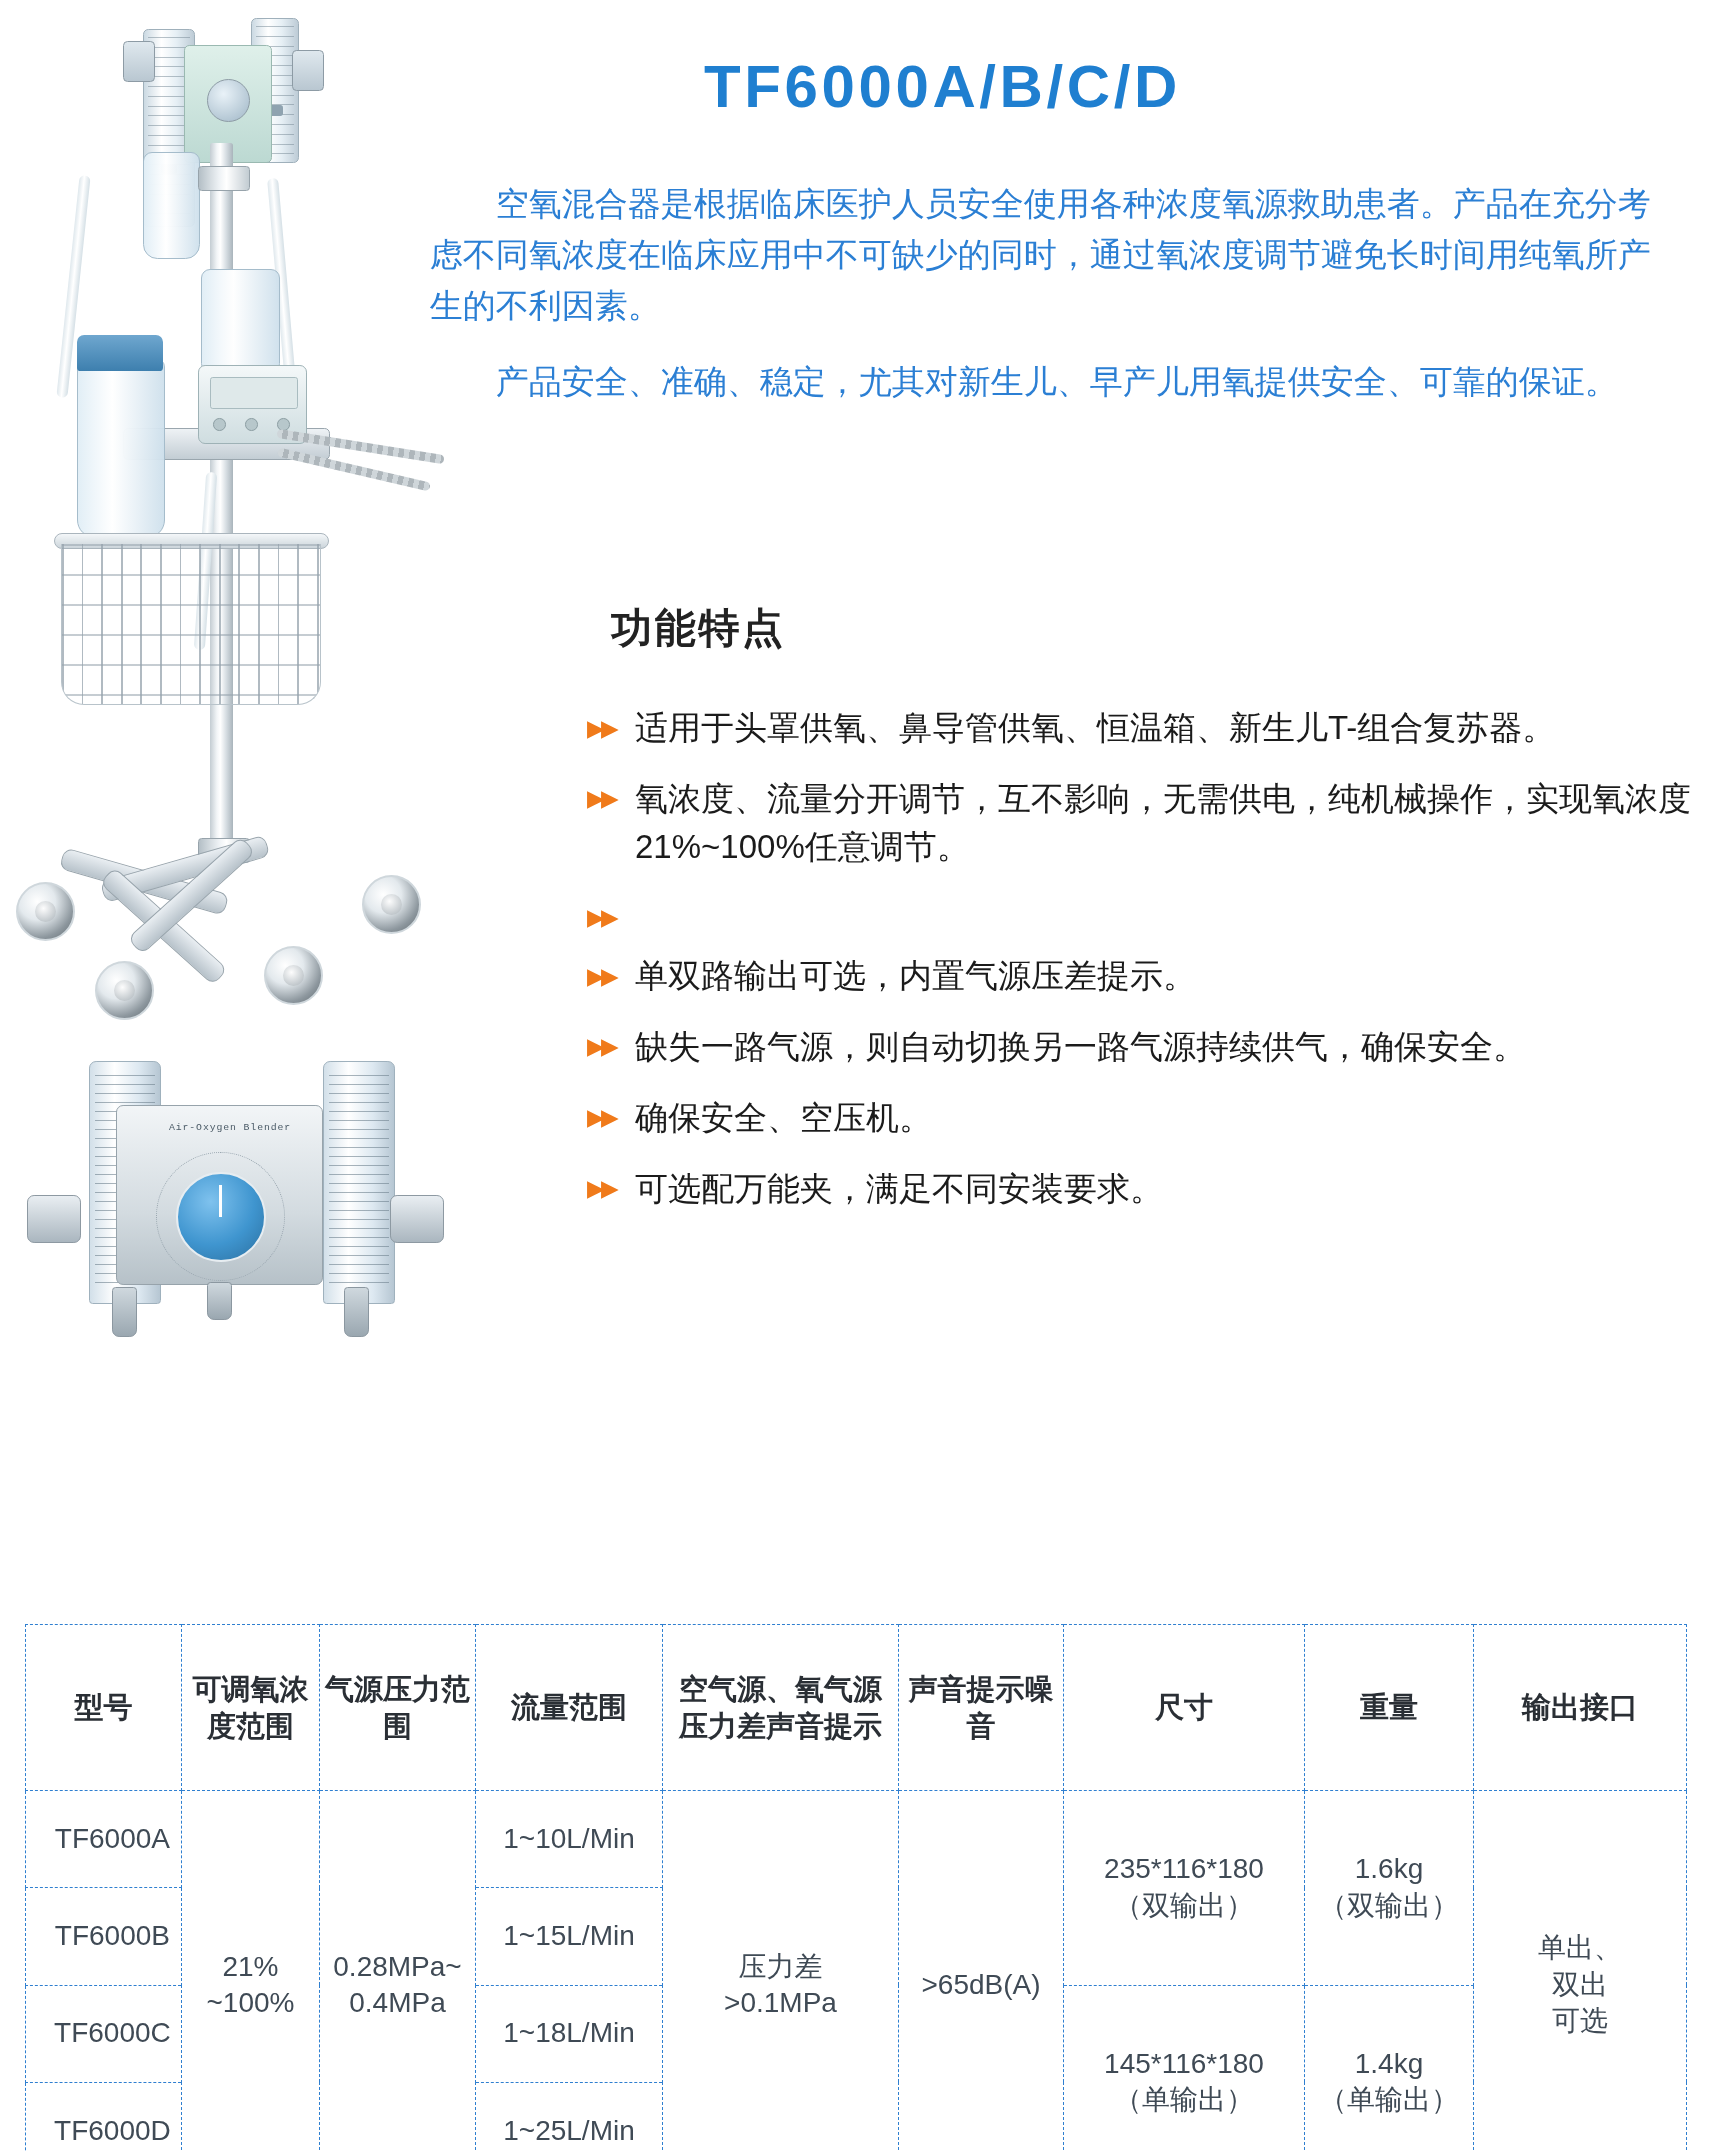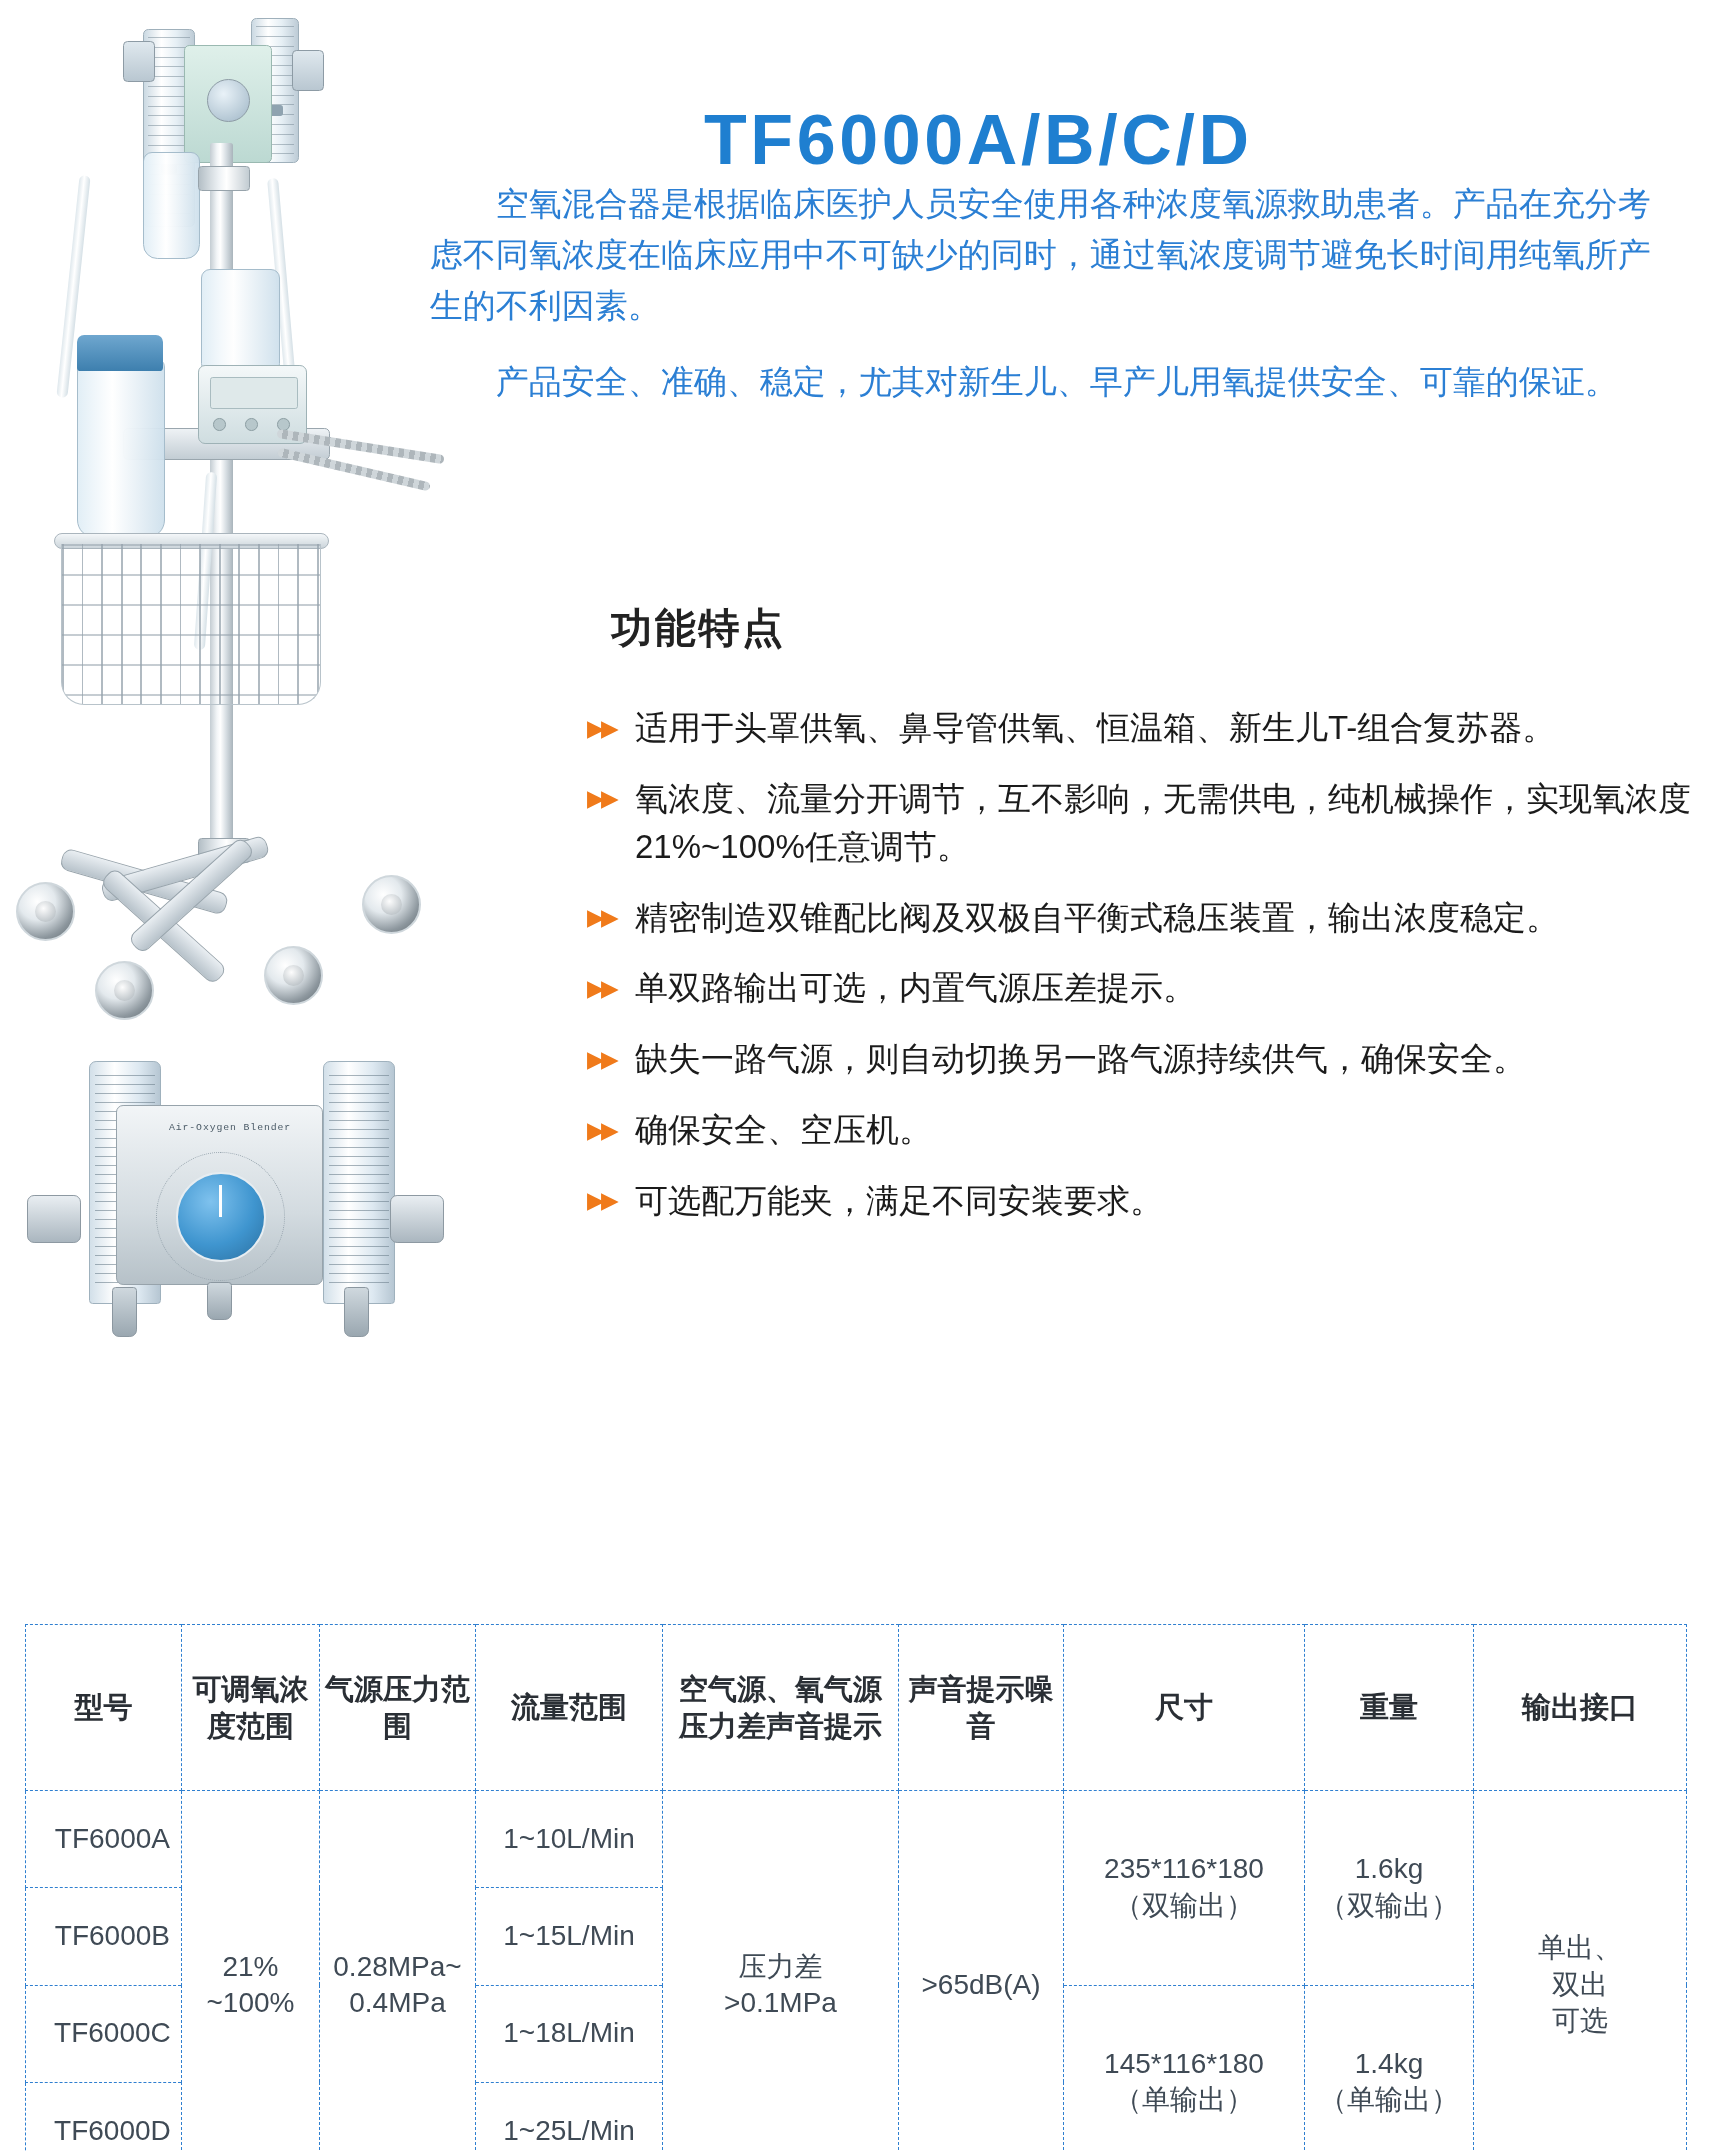--- a/index.html
+++ b/index.html
@@ -279,26 +279,25 @@
   .right-col {
     position: absolute;
     left: 419px;
     top: 0;
     width: 1292px;
   }
   .title {
     position: absolute;
     left: 285px;
     top: 52px;
-    font-size: 70px;
+    font-size: 60px;
     font-weight: bold;
     color: #1f7fd0;
     letter-spacing: 3.6px;
     white-space: nowrap;
-    margin-top: 48px;
   }
   .intro {
     position: absolute;
     left: 10.7px;
     top: 178px;
     width: 1230px;
     font-size: 33px;
     line-height: 1.55;
     color: #2b7fd4;
   }
@@ -481,21 +480,20 @@
       <div class="feat">
         <span class="bullet">▶▶</span>
         <span class="ftext">适用于头罩供氧、鼻导管供氧、恒温箱、新生儿T-组合复苏器。</span>
       </div>
       <div class="feat">
         <span class="bullet">▶▶</span>
         <span class="ftext">氧浓度、流量分开调节，互不影响，无需供电，纯机械操作，实现氧浓度21%~100%任意调节。</span>
       </div>
       <div class="feat">
         <span class="bullet">▶▶</span>
-        <span class="ftext">精密制造双锥配比阀及双极自平衡式稳压装置，输出浓度稳定。</span>
       </div>
       <div class="feat">
         <span class="bullet">▶▶</span>
         <span class="ftext">单双路输出可选，内置气源压差提示。</span>
       </div>
       <div class="feat">
         <span class="bullet">▶▶</span>
         <span class="ftext">缺失一路气源，则自动切换另一路气源持续供气，确保安全。</span>
       </div>
       <div class="feat">

